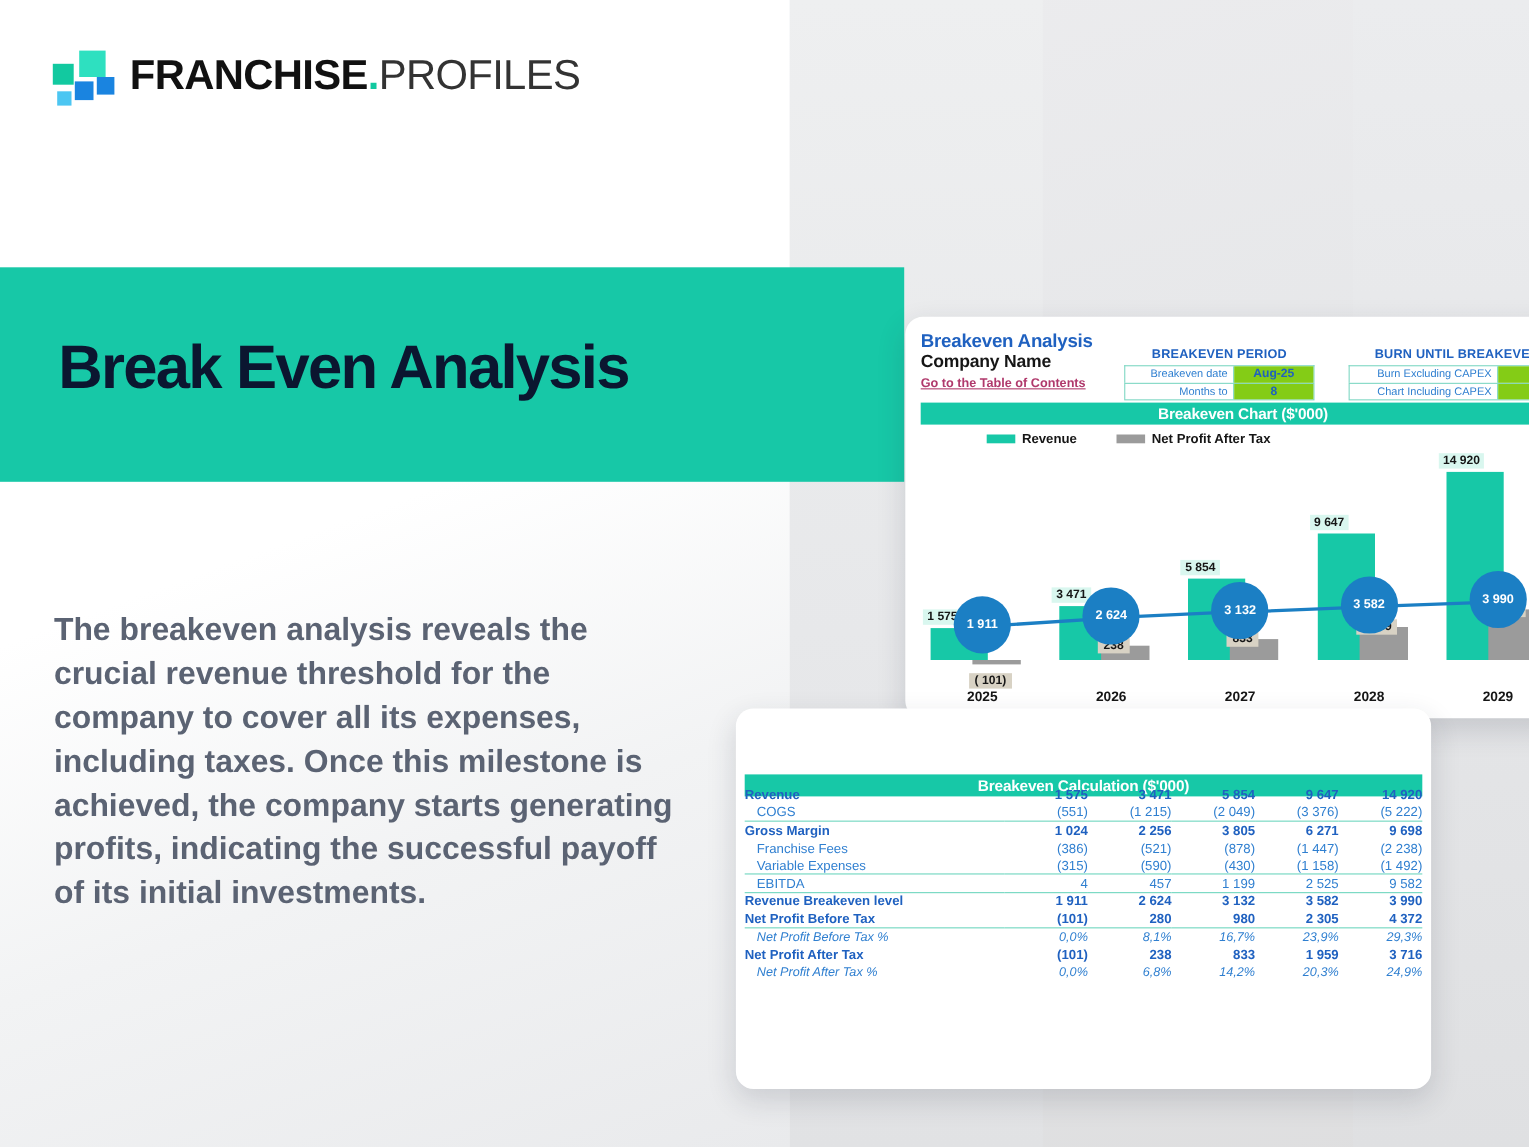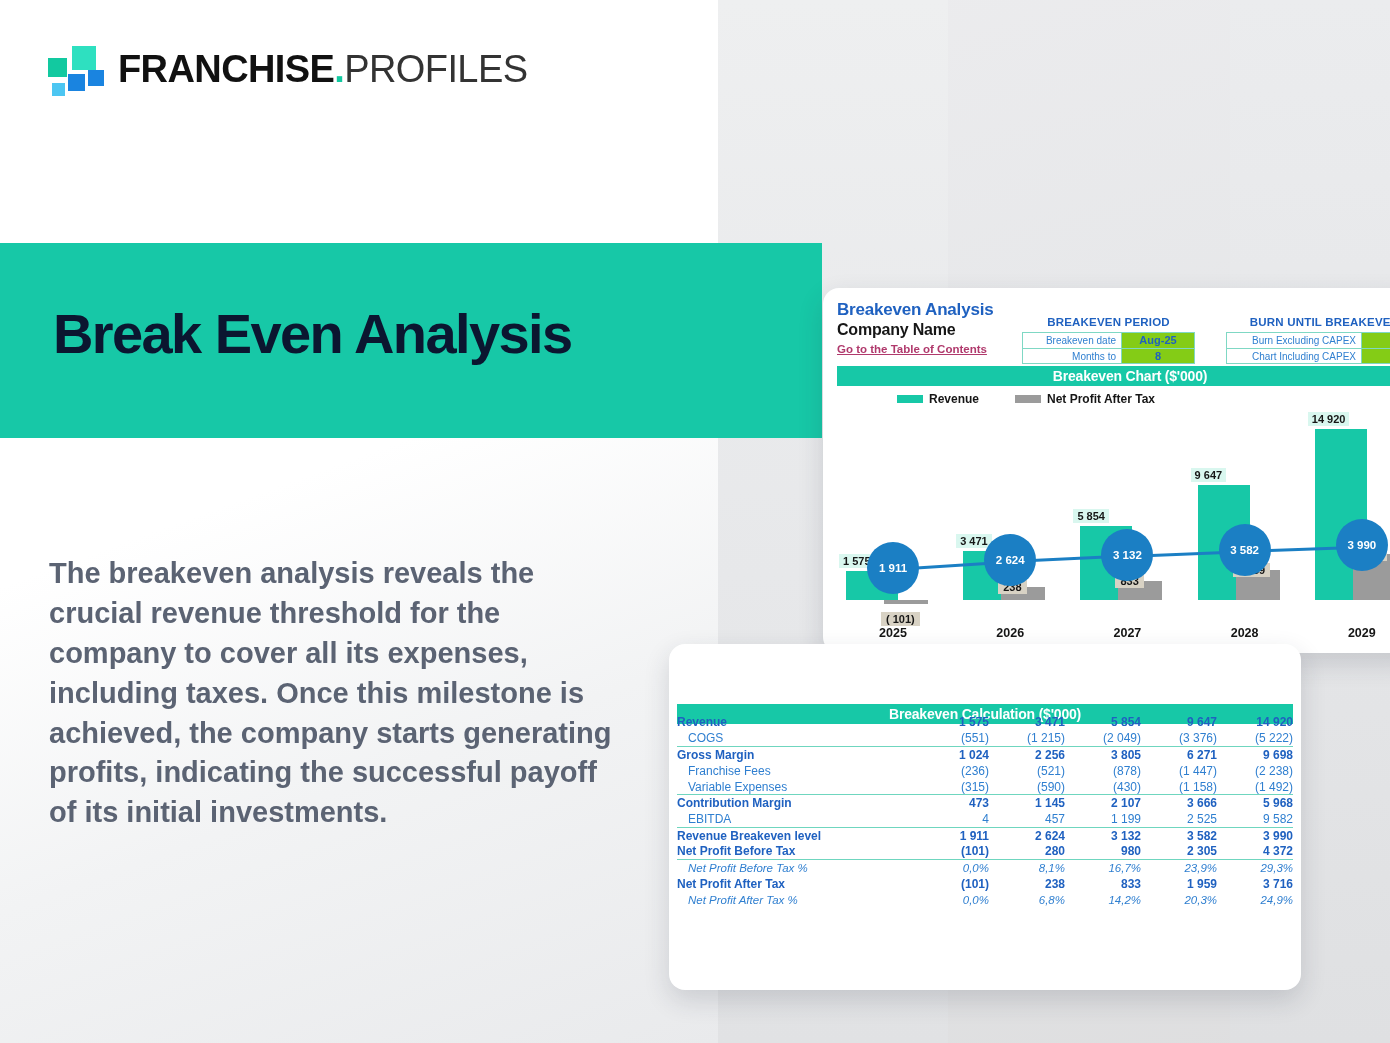--- a/index.html
+++ b/index.html
@@ -306,42 +306,34 @@
             <tr class="r-strong">
               <td class="c-label">Gross Margin</td>
               <td class="c-num">1 024</td>
               <td class="c-num">2 256</td>
               <td class="c-num">3 805</td>
               <td class="c-num">6 271</td>
               <td class="c-num">9 698</td>
             </tr>
             <tr class="r-sub">
               <td class="c-label">Franchise Fees</td>
-              <td class="c-num">(236)</td>
+              <td class="c-num">(386)</td>
               <td class="c-num">(521)</td>
               <td class="c-num">(878)</td>
               <td class="c-num">(1 447)</td>
               <td class="c-num">(2 238)</td>
             </tr>
             <tr class="r-sub rule-below">
               <td class="c-label">Variable Expenses</td>
               <td class="c-num">(315)</td>
               <td class="c-num">(590)</td>
               <td class="c-num">(430)</td>
               <td class="c-num">(1 158)</td>
               <td class="c-num">(1 492)</td>
             </tr>
-            <tr class="r-strong">
-              <td class="c-label">Contribution Margin</td>
-              <td class="c-num">473</td>
-              <td class="c-num">1 145</td>
-              <td class="c-num">2 107</td>
-              <td class="c-num">3 666</td>
-              <td class="c-num">5 968</td>
-            </tr>
             <tr class="r-sub rule-below">
               <td class="c-label">EBITDA</td>
               <td class="c-num">4</td>
               <td class="c-num">457</td>
               <td class="c-num">1 199</td>
               <td class="c-num">2 525</td>
               <td class="c-num">9 582</td>
             </tr>
             <tr class="r-strong">
               <td class="c-label">Revenue Breakeven level</td>

